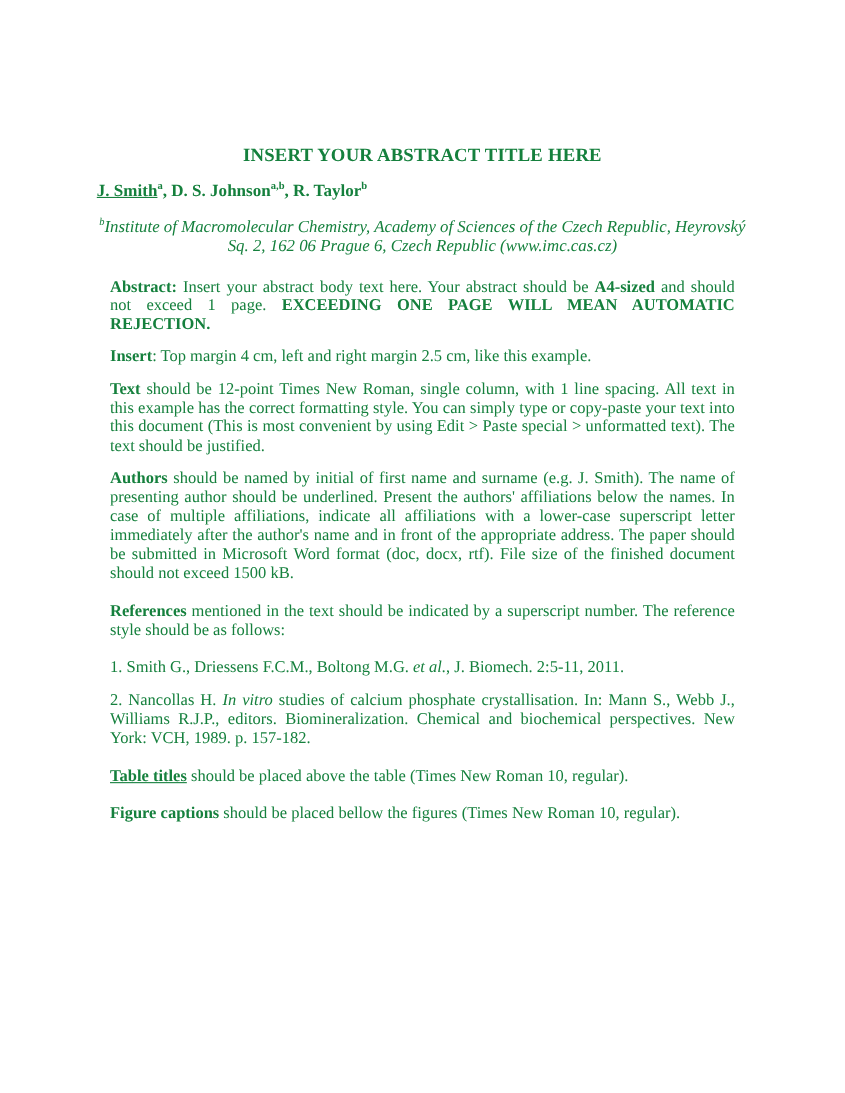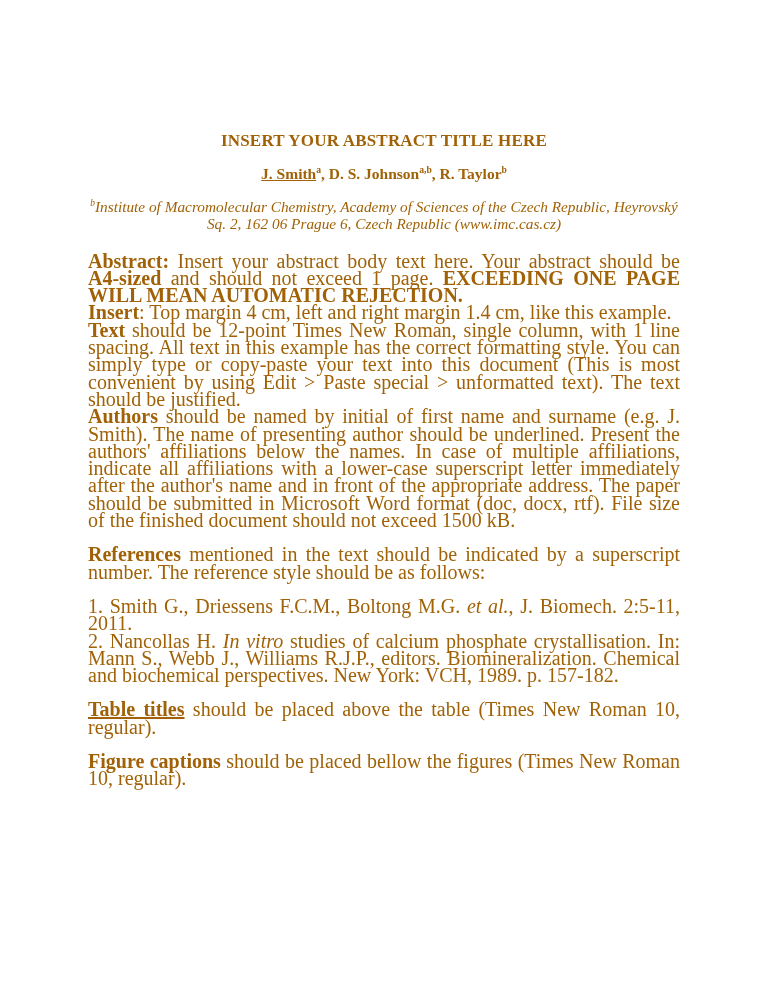--- a/index.html
+++ b/index.html
@@ -8,54 +8,53 @@
     width: 768px;
     height: 994px;
     background: #ffffff;
     overflow: hidden;
   }
   .page {
     box-sizing: border-box;
     width: 768px;
     height: 994px;
     background: #ffffff;
-    color: #a16207;
+    color: #15803d;
     font-family: "Liberation Serif", serif;
     padding: 131px 88px 0 88px;
   }
   .title {
     font-size: 17px;
     font-weight: bold;
     text-align: center;
     line-height: 20px;
     letter-spacing: 0.2px;
     margin: 0 0 13px 0;
   }
   .authors {
     font-size: 15.5px;
     font-weight: bold;
-    text-align: center;
     line-height: 19px;
     margin: 0 0 15px 0;
   }
   .affiliations {
     margin: 0 0 20px 0;
   }
   .affiliation {
     font-size: 15.3px;
     font-style: italic;
     text-align: center;
     line-height: 17.3px;
     margin: 0;
   }
   .body p {
-    font-size: 20px;
+    font-size: 15px;
     line-height: 17.3px;
     text-align: justify;
-    margin: 0;
+    margin: 12px;
   }
   .body p.spaced {
     margin-top: 17px;
   }
   sup {
     font-size: 0.62em;
     line-height: 0;
     vertical-align: super;
   }
 </style>
@@ -67,21 +66,21 @@
   <h1 class="title">INSERT YOUR ABSTRACT TITLE HERE</h1>
 
   <p class="authors"><span style="font-weight: bold; text-decoration: underline;">J. Smith</span><sup style="font-weight: bold;">a</sup><span style="font-weight: bold;">, D. S. Johnson</span><sup style="font-weight: bold;">a,b</sup><span style="font-weight: bold;">, R. Taylor</span><sup style="font-weight: bold;">b</sup></p>
 
   <div class="affiliations">
     <p class="affiliation"><sup>b</sup><span>Institute of Macromolecular Chemistry, Academy of Sciences of the Czech Republic, Heyrovský Sq. 2, 162 06 Prague 6, Czech Republic (www.imc.cas.cz)</span></p>
   </div>
 
   <div class="body">
     <p><span style="font-weight: bold;">Abstract:</span><span> Insert your abstract body text here. Your abstract should be </span><span style="font-weight: bold;">A4-sized</span><span> and should not exceed 1 page. </span><span style="font-weight: bold;">EXCEEDING ONE PAGE WILL MEAN AUTOMATIC REJECTION.</span></p>
-    <p><span style="font-weight: bold;">Insert</span><span>: Top margin 4 cm, left and right margin 1.4 cm, like this example.</span></p>
+    <p><span style="font-weight: bold;">Insert</span><span>: Top margin 4 cm, left and right margin 2.5 cm, like this example.</span></p>
     <p><span style="font-weight: bold;">Text</span><span> should be 12-point Times New Roman, single column, with 1 line spacing. All text in this example has the correct formatting style. You can simply type or copy-paste your text into this document (This is most convenient by using Edit &gt; Paste special &gt; unformatted text). The text should be justified.</span></p>
     <p><span style="font-weight: bold;">Authors</span><span> should be named by initial of first name and surname (e.g. J. Smith). The name of presenting author should be underlined. Present the authors' affiliations below the names. In case of multiple affiliations, indicate all affiliations with a lower-case superscript letter immediately after the author's name and in front of the appropriate address. The paper should be submitted in Microsoft Word format (doc, docx, rtf). File size of the finished document should not exceed 1500 kB.</span></p>
     <p class="spaced"><span style="font-weight: bold;">References</span><span> mentioned in the text should be indicated by a superscript number. The reference style should be as follows:</span></p>
     <p class="spaced"><span>1. Smith G., Driessens F.C.M., Boltong M.G. </span><span style="font-style: italic;">et al.</span><span>, J. Biomech. 2:5-11, 2011.</span></p>
     <p><span>2. Nancollas H. </span><span style="font-style: italic; font-family: Liberation Serif, serif;">In vitro</span><span> studies of calcium phosphate crystallisation. In: Mann S., Webb J., Williams R.J.P., editors. Biomineralization. Chemical and biochemical perspectives. New York: VCH, 1989. p. 157-182.</span></p>
     <p class="spaced"><span style="font-weight: bold; text-decoration: underline;">Table titles</span><span> should be placed above the table (Times New Roman 10, regular).</span></p>
     <p class="spaced"><span style="font-weight: bold;">Figure captions</span><span> should be placed bellow the figures (Times New Roman 10, regular).</span></p>
   </div>
 
 </div>

